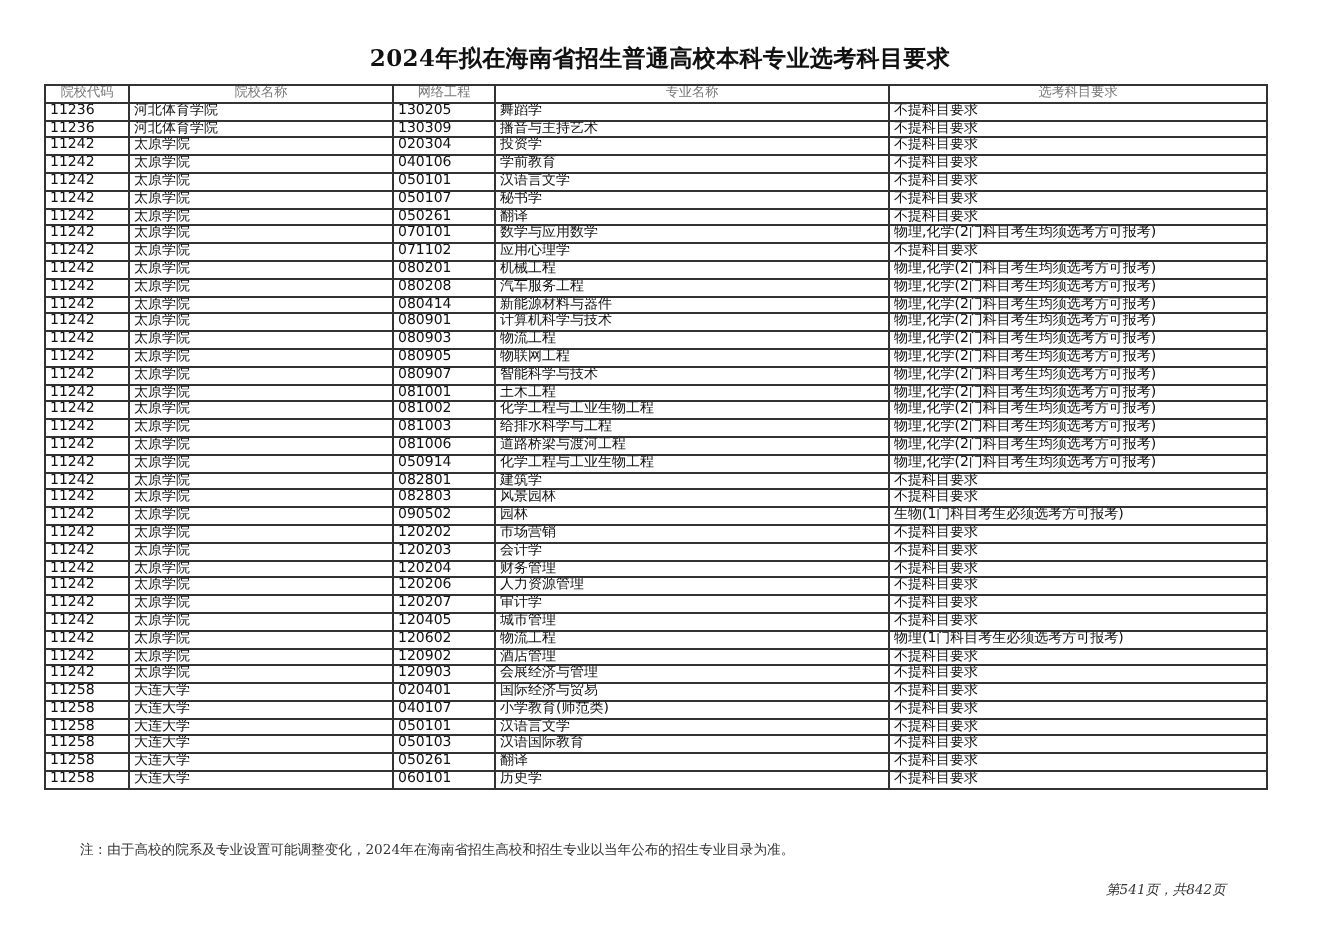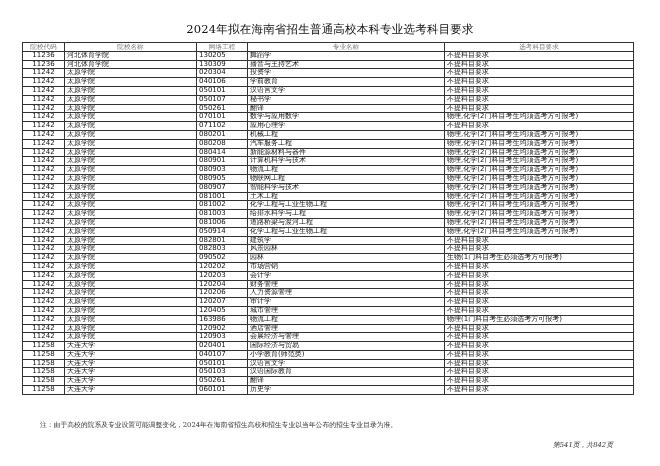--- a/index.html
+++ b/index.html
@@ -1,21 +1,21 @@
 <!DOCTYPE html>
 <html><head>
 <meta charset="utf-8">
 <style>
   html, body { margin:0; padding:0; background:#ffffff; }
   body { width:660px; height:466px; position:relative; overflow:hidden; font-family:"DejaVu Sans", sans-serif; color:#111; }
-  .title { position:absolute; left:0; top:22px; width:660px; text-align:center; font-family:"DejaVu Serif", serif; font-weight:normal; font-size:11.5px; letter-spacing:0.2px; color:#111; }
+  .title { position:absolute; left:0; top:22px; width:660px; text-align:center; font-family:"DejaVu Serif", serif; font-weight:bold; font-size:11.5px; letter-spacing:0.2px; color:#111; }
   table.main { position:absolute; left:22px; top:42px; width:611px; border-collapse:collapse; table-layout:fixed; border:1.2px solid #222; }
   table.main td, table.main th { border:1px solid #333; height:7.8px; padding:0 2px; font-size:7px; line-height:7.8px; white-space:nowrap; overflow:hidden; }
   table.main th { font-family:Liberation Sans, sans-serif; font-weight:normal; color:#777; text-align:center; font-size:6.6px; }
-  td.code { text-align:center; }
+  td.code { }
   td.name, td.mcode, td.mname, td.req { text-align:left; }
   .footer-note { position:absolute; left:40px; top:420px; font-family:"DejaVu Serif", serif; font-size:6.8px; color:#333; }
   .footer-page { position:absolute; left:553px; top:440px; font-family:"DejaVu Serif", serif; font-size:6.8px; color:#333;font-style:italic; }
 </style>
 </head>
 <body>
 
 <div class="title">2024年拟在海南省招生普通高校本科专业选考科目要求</div>
 
 <table class="main">
@@ -242,21 +242,21 @@
       <tr>
         <td class="code">11242</td>
         <td class="name">太原学院</td>
         <td class="mcode">120405</td>
         <td class="mname">城市管理</td>
         <td class="req">不提科目要求</td>
       </tr>
       <tr>
         <td class="code">11242</td>
         <td class="name">太原学院</td>
-        <td class="mcode">163986</td>
+        <td class="mcode">120602</td>
         <td class="mname">物流工程</td>
         <td class="req">物理(1门科目考生必须选考方可报考)</td>
       </tr>
       <tr>
         <td class="code">11242</td>
         <td class="name">太原学院</td>
         <td class="mcode">120902</td>
         <td class="mname">酒店管理</td>
         <td class="req">不提科目要求</td>
       </tr>

